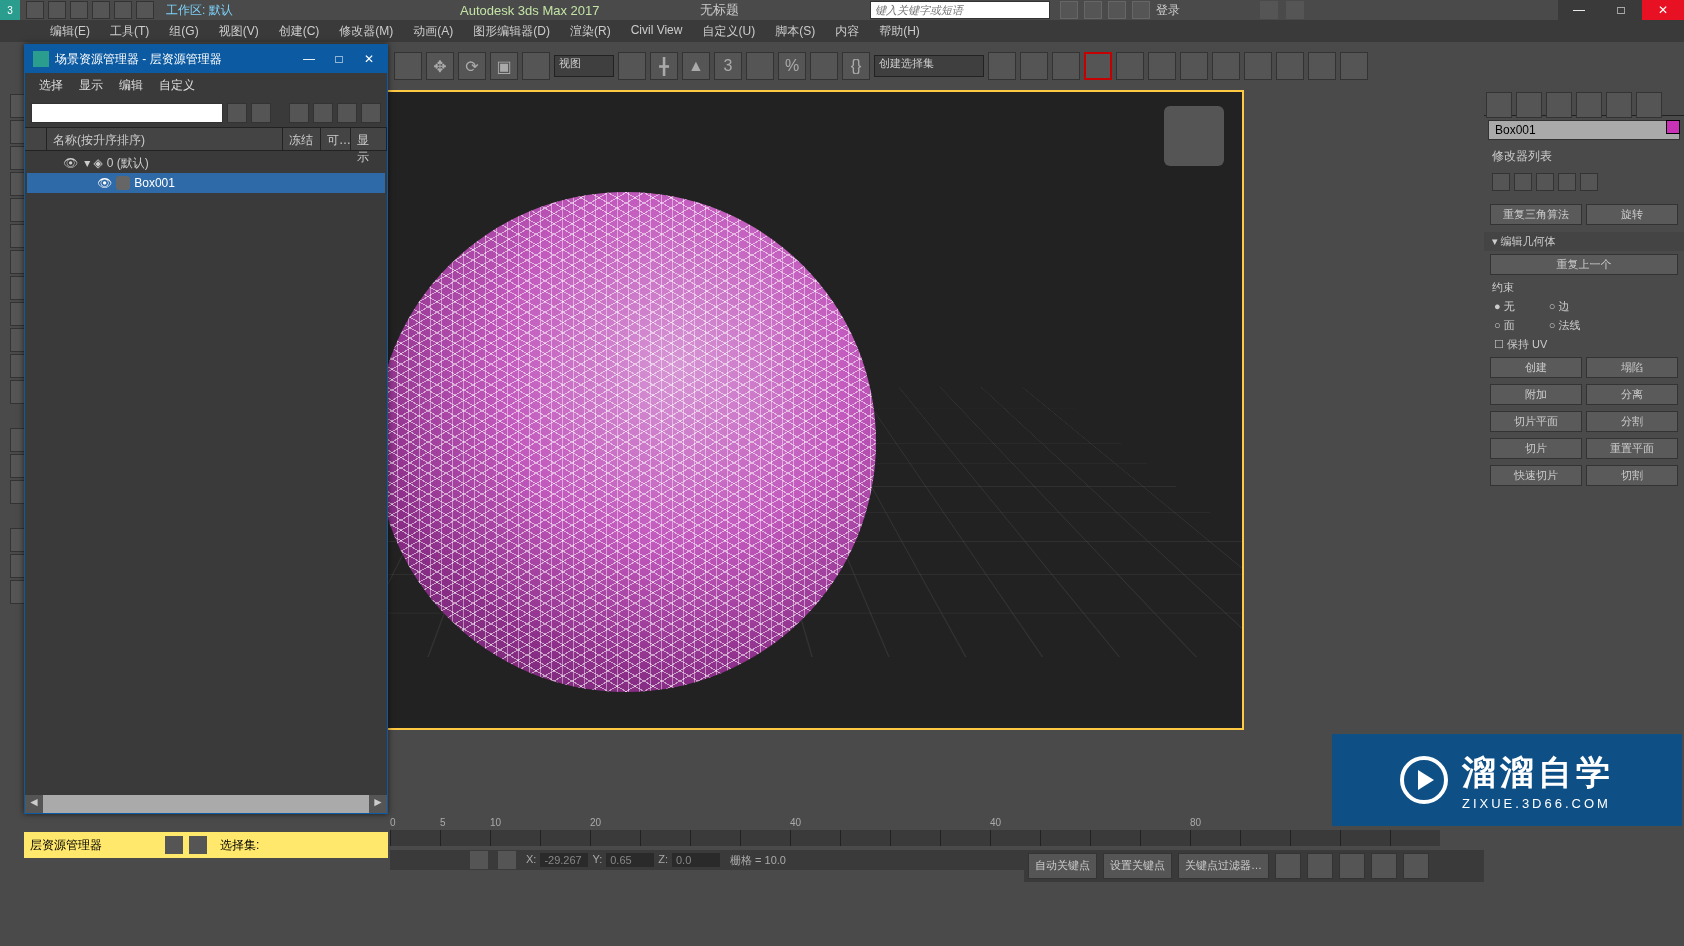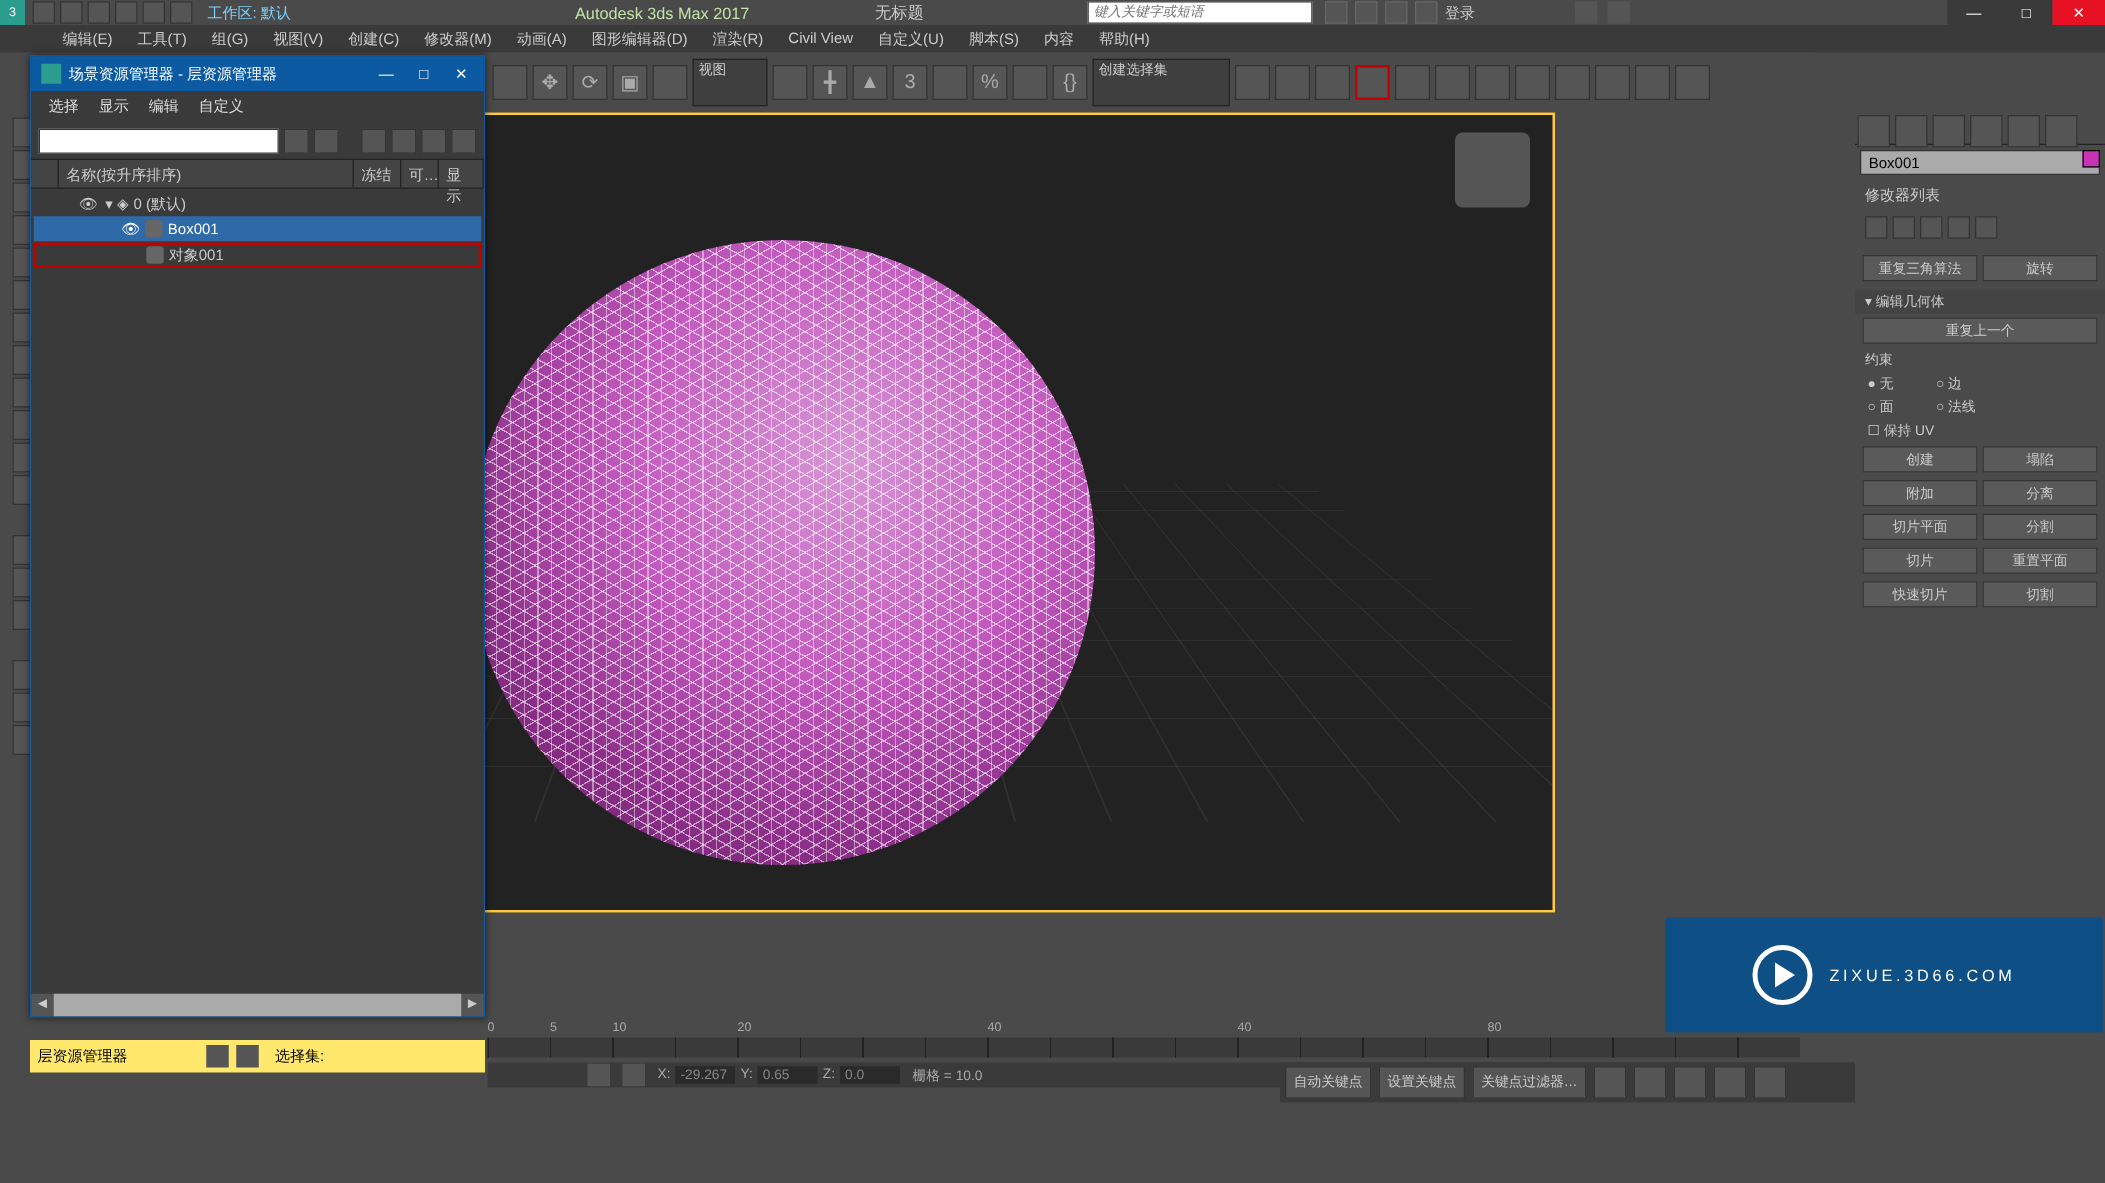--- a/index.html
+++ b/index.html
@@ -21,21 +21,21 @@
 .wctrl { width:42px; height:20px; display:flex; align-items:center; justify-content:center; color:#fff; background:#3a3a3a; }
 .wctrl.close { background:#e81123; }
 
 
 #menu { position:absolute; left:0; top:20px; width:1684px; height:22px; background:#3a3a3a; display:flex; padding-left:40px; }
 .mitem { padding:3px 10px; color:#ccc; font-size:12px; }
 
 
 #tbar { position:absolute; left:390px; top:42px; width:1060px; height:48px; background:#4a4a4a; display:flex; align-items:center; gap:4px; padding:4px; }
 .tbtn { width:28px; height:28px; background:#555; border:1px solid #333; display:flex; align-items:center; justify-content:center; color:#aaa; font-size:16px; }
-.tsel { height:38px; background:#3f3f3f; border:1px solid #222; color:#ccc; padding:0 4px; font-size:11px; }
+.tsel { height:22px; background:#3f3f3f; border:1px solid #222; color:#ccc; padding:0 4px; font-size:11px; }
 .tbtn.highlight { border:2px solid #c40000; }
 
 
 #lribbon { position:absolute; left:0; top:90px; width:44px; height:640px; background:#4a4a4a; display:flex; flex-direction:column; gap:2px; padding:4px; }
 .ltool { width:24px; height:24px; background:#555; border:1px solid #333; margin:0 auto; }
 
 
 #rpanel { position:absolute; right:0; top:90px; width:200px; height:640px; background:#4a4a4a; color:#ccc; }
 .rtabs { display:flex; border-bottom:1px solid #222; height:26px; }
 .rtab { width:26px; height:26px; background:#555; border:1px solid #333; margin:2px; }
@@ -321,24 +321,20 @@
     <div class="sxrow" style="padding-left:36px;">
       <span>👁</span>
       <span style="margin-left:6px">▾ ◈</span>
       <span style="margin-left:4px">0 (默认)</span>
     </div>
     <div class="sxrow selected" style="padding-left:70px;">
       <span>👁</span>
       <span class="nodeico"></span>
       <span>Box001</span>
     </div>
-    <div class="sxrow redbox" style="padding-left:70px;margin-top:1px;">
-      <span class="nodeico" style="margin-left:18px"></span>
-      <span>对象001</span>
-    </div>
   </div>
   <div style="position:absolute;bottom:0;left:0;right:0;height:18px;background:#555;display:flex;">
     <div style="width:18px;text-align:center">◄</div>
     <div style="flex:1;background:#aaa"></div>
     <div style="width:18px;text-align:center">►</div>
   </div>
 </div>
 
 <div id="sxfooter">
   <span>层资源管理器</span>
@@ -384,15 +380,16 @@
   <div class="animbtn"></div>
   <div class="animbtn"></div>
   <div class="animbtn"></div>
   <div class="animbtn"></div>
   <div class="animbtn"></div>
 </div>
 
 <div id="watermark">
   <div class="play"></div>
   <div class="txt">
+    <div class="big">溜溜自学</div>
     <div class="small">ZIXUE.3D66.COM</div>
   </div>
 </div>
 
 </body></html>

